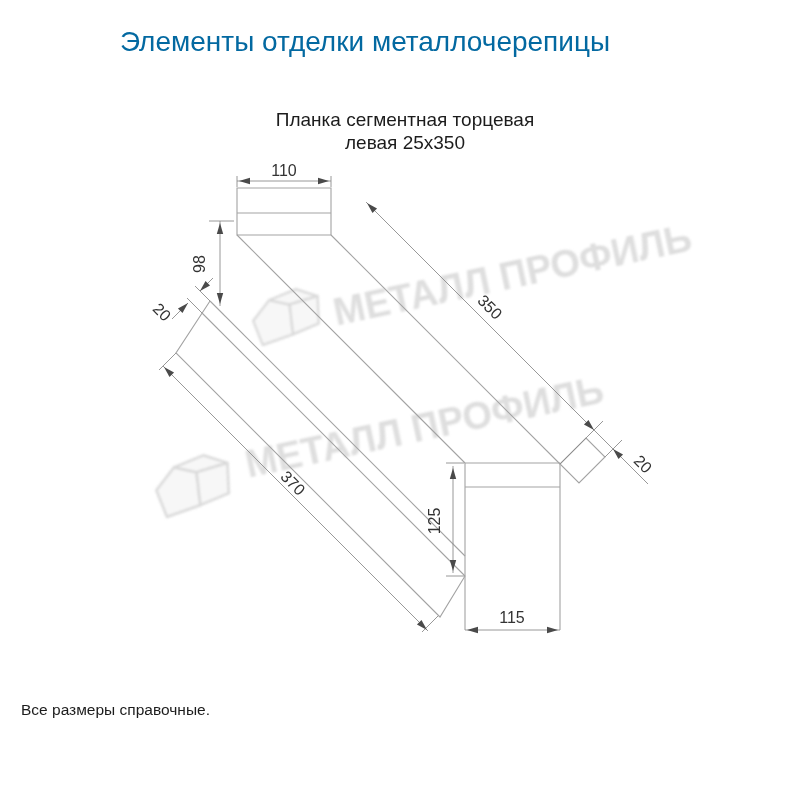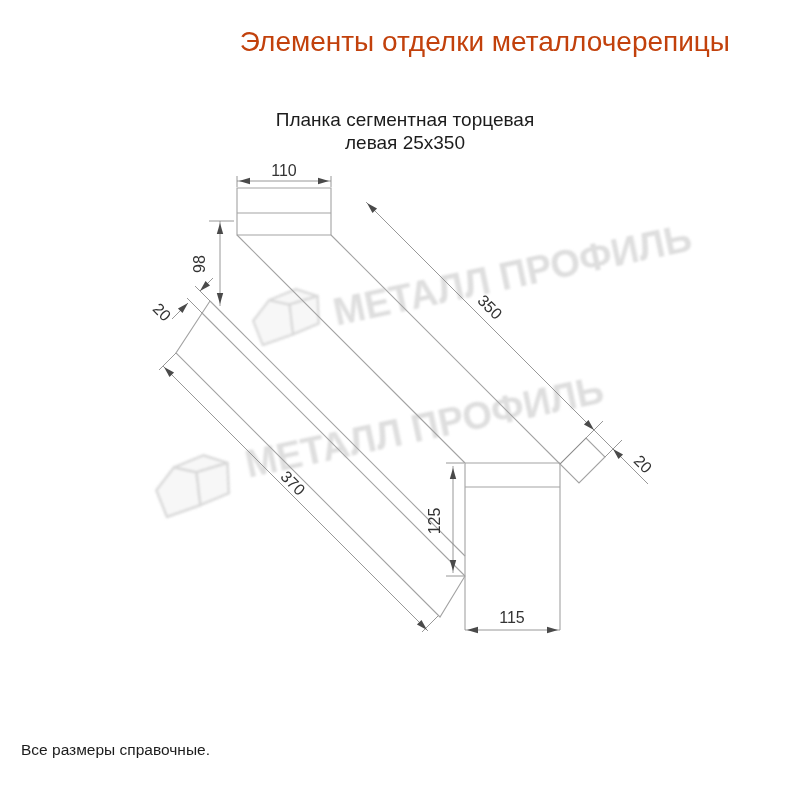--- a/index.html
+++ b/index.html
@@ -3,28 +3,28 @@
 <meta charset="utf-8">
 <style>
   html,body{margin:0;padding:0;}
   body{
     width:800px;height:800px;position:relative;overflow:hidden;
     background:#ffffff;
     font-family:"Liberation Sans","DejaVu Sans",sans-serif;
   }
   .title{
     position:absolute;left:0;top:26px;width:730px;
-    text-align:right;font-size:28px;color:#c2410c;letter-spacing:0;
+    text-align:center;font-size:28px;color:#0369a1;letter-spacing:0;
   }
   .subtitle{
     position:absolute;left:5px;top:108px;width:800px;
     text-align:center;font-size:19px;line-height:23px;color:#1c1c1c;
   }
   .notes{
-    position:absolute;left:21px;top:739px;
+    position:absolute;left:21px;top:699px;
     font-size:15.5px;line-height:22px;color:#1c1c1c;
   }
   .wm-text{
     position:absolute;white-space:nowrap;
     font-size:38px;font-weight:bold;color:#dedede;
     filter:blur(1.3px);
     transform-origin:left center;transform:rotate(-12deg);
     z-index:0;user-select:none;
   }
   .wm-logo{

